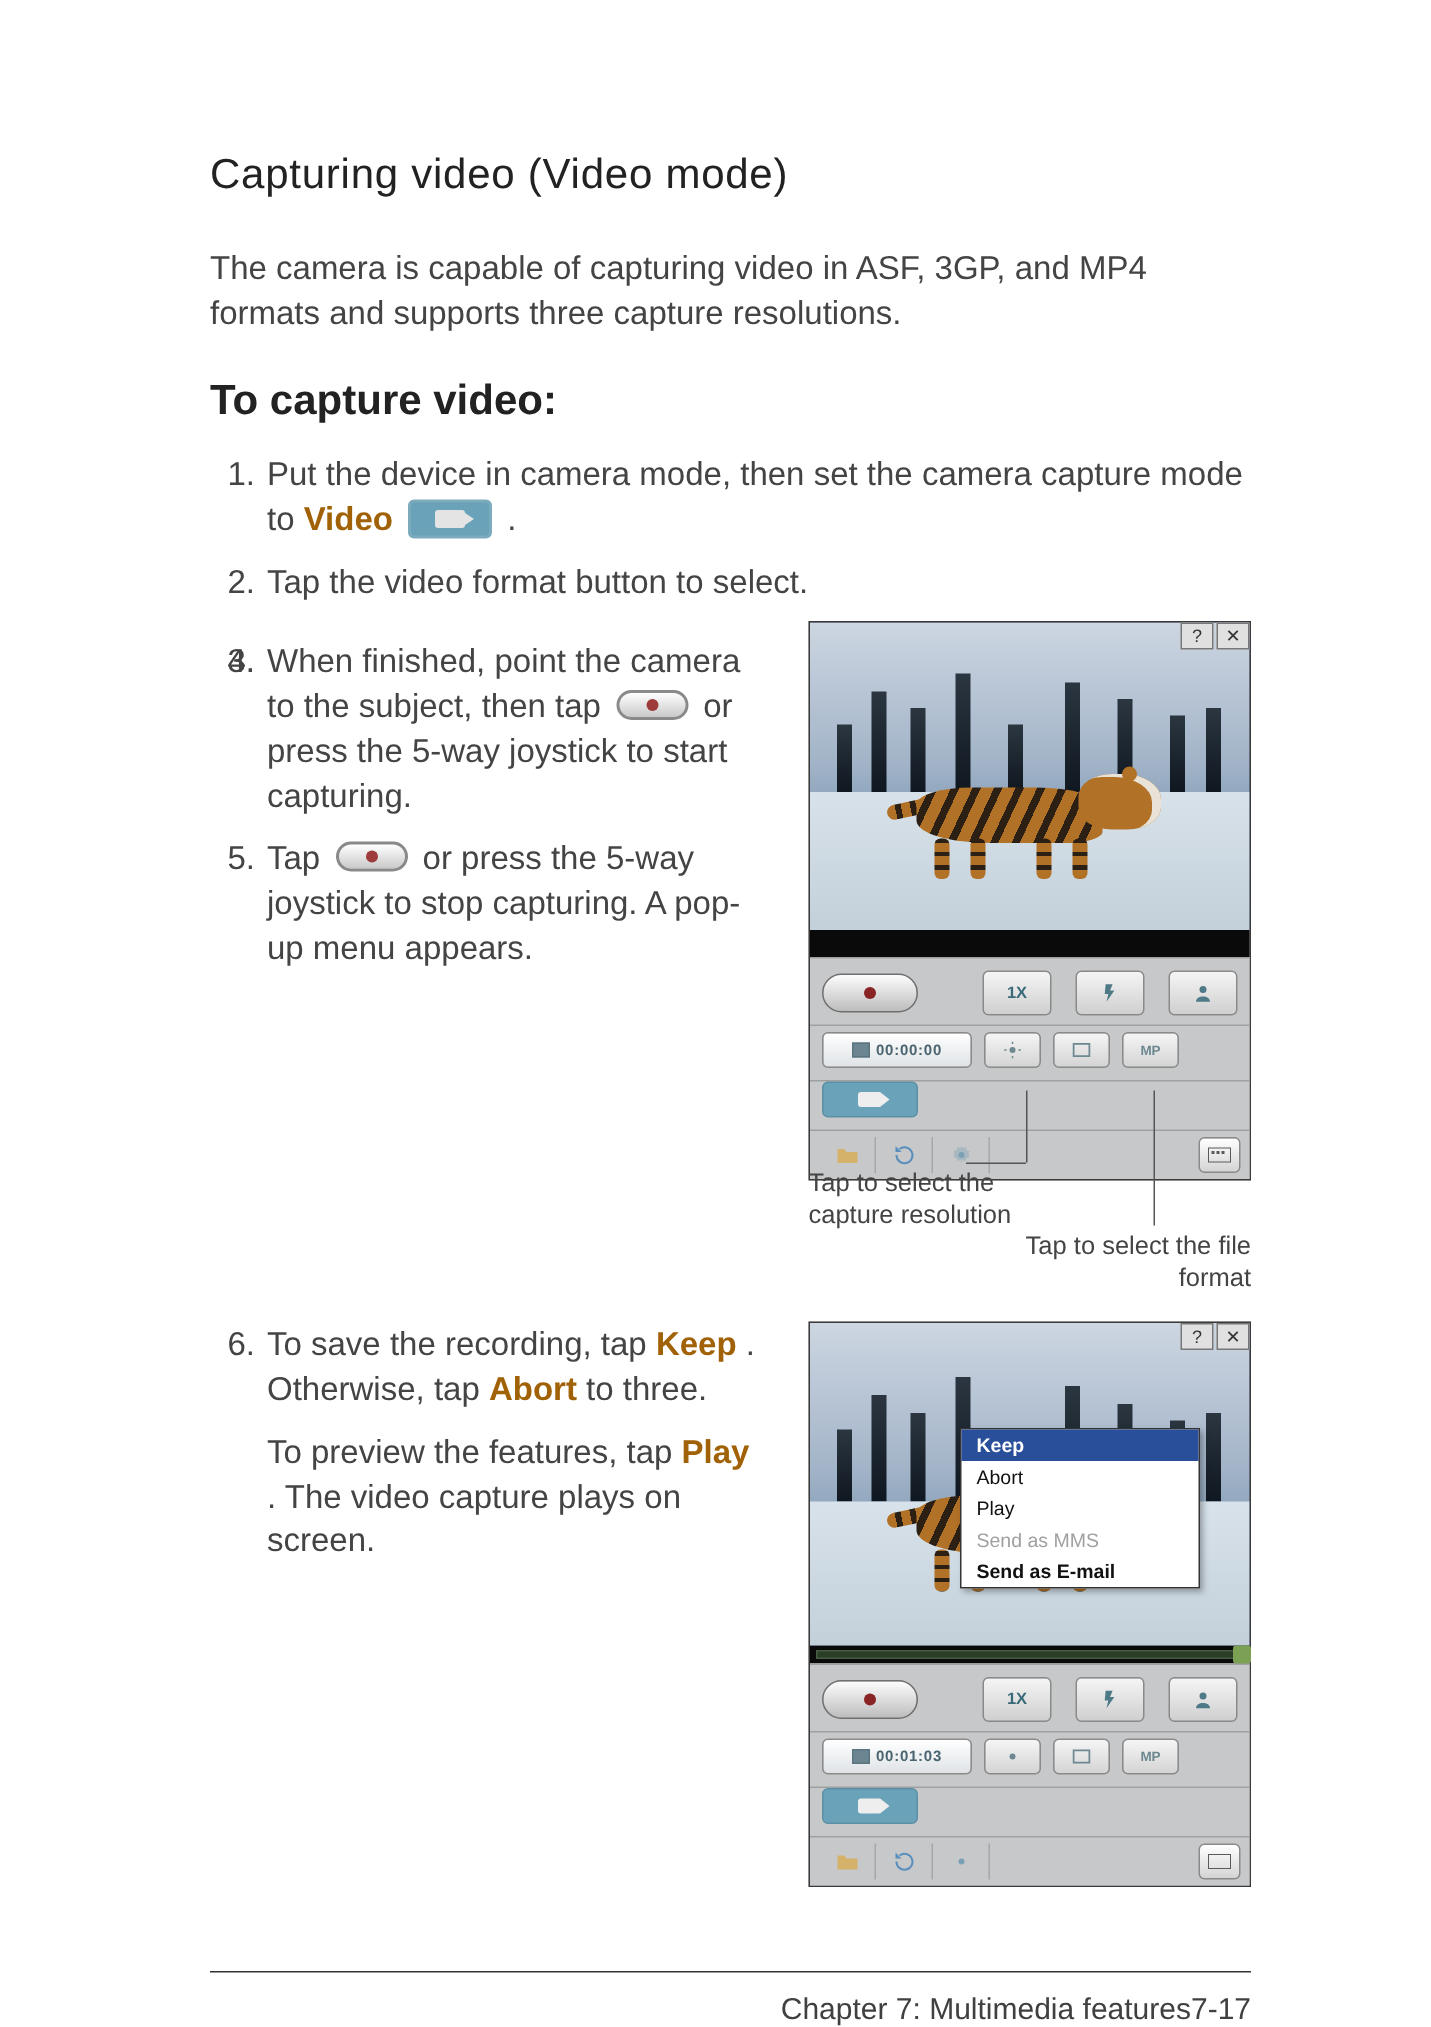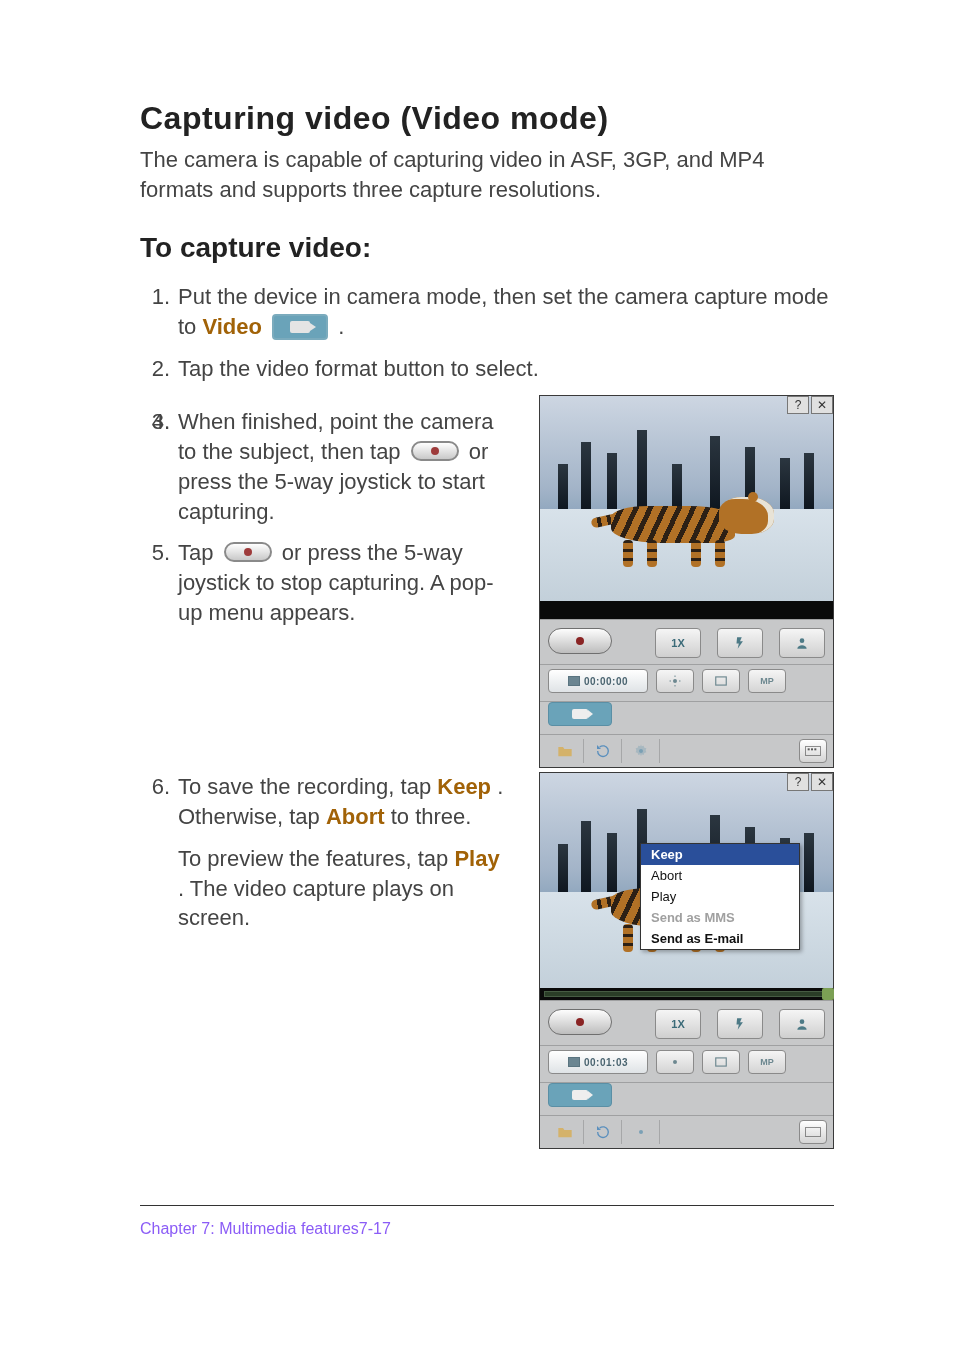--- a/index.html
+++ b/index.html
@@ -1,18 +1,18 @@
 <!DOCTYPE html>
 <html><head>
 <meta charset="utf-8">
 <style>
   * { box-sizing: border-box; margin: 0; padding: 0; }
   html, body { width: 954px; height: 1351px; background: #fff; font-family: "Helvetica Neue", Helvetica, Arial, sans-serif; color: #222; }
   .page { position: relative; width: 954px; height: 1351px; padding: 100px 120px 60px 140px; }
-  h1 { font-size: 32px; font-weight: 700; letter-spacing: .5px; margin-bottom: 8px; }
+  h1 { font-size: 28px; font-weight: 400; letter-spacing: .5px; margin-bottom: 32px; }
   p.intro { font-size: 22px; line-height: 1.35; color: #444; margin-bottom: 28px; }
   h2 { font-size: 28px; font-weight: 800; margin-bottom: 18px; }
 
   ol.steps { list-style: none; counter-reset: step; }
   ol.steps > li { position: relative; padding-left: 38px; font-size: 22px; line-height: 1.35; color: #444; margin-bottom: 12px; }
   ol.steps > li .num { position: absolute; left: 0; top: 0; width: 30px; text-align: right; }
   .b { font-weight: 800; color: #a16207; }
 
   .row-split { display: flex; gap: 30px; }
   .col-left { flex: 1 1 auto; }
@@ -63,21 +63,21 @@
     background:#b17126; border-radius: 40% 45% 40% 40%; box-shadow: inset -6px 2px 0 #e8e3d6; }
   .tiger .ear { position:absolute; right:8%; top:12%; width:10px;height:10px;background:#b17126;border-radius:50%; }
   .tiger .tail { position:absolute; left:8%; top:40%; width:22%; height:10px;
     background: repeating-linear-gradient(90deg,#b17126 0 6px,#2c2015 6px 10px); border-radius:6px; transform:rotate(-12deg); }
   .tiger .leg { position:absolute; bottom:-8%; width:10px; height:34%;
     background: repeating-linear-gradient(0deg,#b17126 0 6px,#2c2015 6px 9px); border-radius:4px; }
   .tiger .leg.l1{left:24%;} .tiger .leg.l2{left:36%;} .tiger .leg.l3{left:58%;} .tiger .leg.l4{left:70%;}
 
   .black-strip { height: 18px; background:#0a0a0a; }
   .panel1, .panel2, .softkeys { background:#c7c8c9; border-top:1px solid #9fa0a1; }
-  .panel1 { padding: 8px 8px 6px 8px; display:flex; align-items:flex-start; gap:16px; }
+  .panel1 { padding: 8px 8px 6px 8px; display:flex; align-items:center; gap:16px; }
   .rec-btn { width:64px; height:26px; border-radius:13px; background:linear-gradient(#fdfdfd,#bdbdbd); border:1px solid #6f6f6f; display:flex; align-items:center; justify-content:center; }
   .rec-btn .dot { width:8px;height:8px;border-radius:50%;background:#8a2424; }
   .sq-btn { width:46px; height:30px; background:linear-gradient(#f5f5f5,#cfcfcf); border:1px solid #8a8a8a; border-radius:4px; display:flex; align-items:center; justify-content:center; font-size:11px; color:#3a6a78; font-weight:700; }
   .panel1 .grow { flex:1; }
 
   .panel2 { padding: 4px 8px 8px 8px; display:flex; align-items:center; gap:8px; }
   .timer-box { width:100px; height:24px; background:linear-gradient(#fff,#dfe3e6); border:1px solid #8a8a8a; border-radius:4px; display:flex; align-items:center; justify-content:center; gap:4px; font-size:10px; color:#4a6470; font-weight:700; letter-spacing:.5px;}
   .film-ic { width:12px;height:10px;background:#6b8591;border:1px solid #5a7480; }
   .mode-box { width:64px; height:24px; background:#6aa3b9; border:1px solid #5a8fa5; border-radius:4px; display:flex; align-items:center; justify-content:center; }
   .mode-box .cam { width:16px;height:10px;background:#eee;border-radius:2px;position:relative; }
@@ -86,34 +86,34 @@
 
   .softkeys { display:flex; align-items:center; padding:4px 6px; gap:0; border-top:1px solid #9fa0a1;}
   .sk { width:38px;height:24px;display:flex;align-items:center;justify-content:center;border-right:1px solid #a6a7a8;}
   .sk svg { display:block; }
   .sk-right { margin-left:auto; width:28px;height:24px; background:linear-gradient(#fff,#d4d4d4);border:1px solid #8a8a8a;border-radius:4px;display:flex;align-items:center;justify-content:center;}
 
   
   .ctx-menu { position:absolute; left:100px; top:70px; width:160px; background:#fff; border:1px solid #333; box-shadow: 2px 2px 4px rgba(0,0,0,.3); font-size:13px; }
   .ctx-menu .mi { padding:3px 10px; color:#111; font-weight:700; }
   .ctx-menu .mi.sel { background:#2a4f9a; color:#fff; }
-  .ctx-menu .mi.dis { color:#a0a0a0; font-weight:700; }
+  .ctx-menu .mi.dis { color:#a0a0a0; font-weight:400; }
   .ctx-menu .mi.reg { font-weight:400; }
   .prog-bar { height:12px; background:#0a0a0a; display:flex; align-items:center; padding:0 4px;}
   .prog-fill { flex:1; height:6px; background:#2a3d27; border:1px solid #465c43; position:relative;}
   .prog-head { position:absolute; right:-6px; top:-4px; width:12px; height:12px; background:#7ca054; border-radius:2px;}
 
   
   .callouts { position: relative; height: 90px; }
   .callout-line { position:absolute; background:#555; }
   .callout-txt { position:absolute; font-size:17px; color:#444; line-height:1.2; }
 
   
   .footer-rule { border:0; border-top:1px solid #333; margin-top: 56px; }
-  .footer { display:flex; justify-content:flex-start; padding-top:14px; font-size:16px; color:#8b5cf6; }
+  .footer { display:flex; justify-content:flex-end; padding-top:14px; font-size:20px; color:#404040; }
 </style>
 </head>
 <body>
 
 <div class="page">
 
   <h1>Capturing video (Video mode)</h1>
   <p class="intro">The camera is capable of capturing video in ASF, 3GP, and MP4 formats and supports three capture resolutions.</p>
 
   <h2>To capture video:</h2>
@@ -265,20 +265,28 @@
             <svg width="16" height="12" viewBox="0 0 24 16">
                 <rect x="1" y="1" width="22" height="14" fill="none" stroke="#5a5a5a"></rect>
                 <rect x="4" y="4" width="3" height="3" fill="#5a5a5a"></rect>
                 <rect x="9" y="4" width="3" height="3" fill="#5a5a5a"></rect>
                 <rect x="14" y="4" width="3" height="3" fill="#5a5a5a"></rect>
               </svg>
           </div>
         </div>
       </div>
 
+      <div class="callouts">
+        <div class="callout-line" style="left:145px; top:-60px; width:1px; height:48px;"></div>
+        <div class="callout-line" style="left:105px; top:-12px; width:40px; height:1px;"></div>
+        <div class="callout-txt" style="left:0px; top:-8px; width:150px;">Tap to select the capture resolution</div>
+
+        <div class="callout-line" style="left:230px; top:-60px; width:1px; height:90px;"></div>
+        <div class="callout-txt" style="left:140px; top:34px; width:155px; text-align:right;">Tap to select the file format</div>
+      </div>
     </div>
   </div>
 
   <div class="row-split" style="margin-top:4px;">
     <div class="col-left">
       <ol class="steps">
         <li>
           <span class="num">6.</span>
           <span>To save the recording, tap </span>
           <span class="b">Keep</span>

